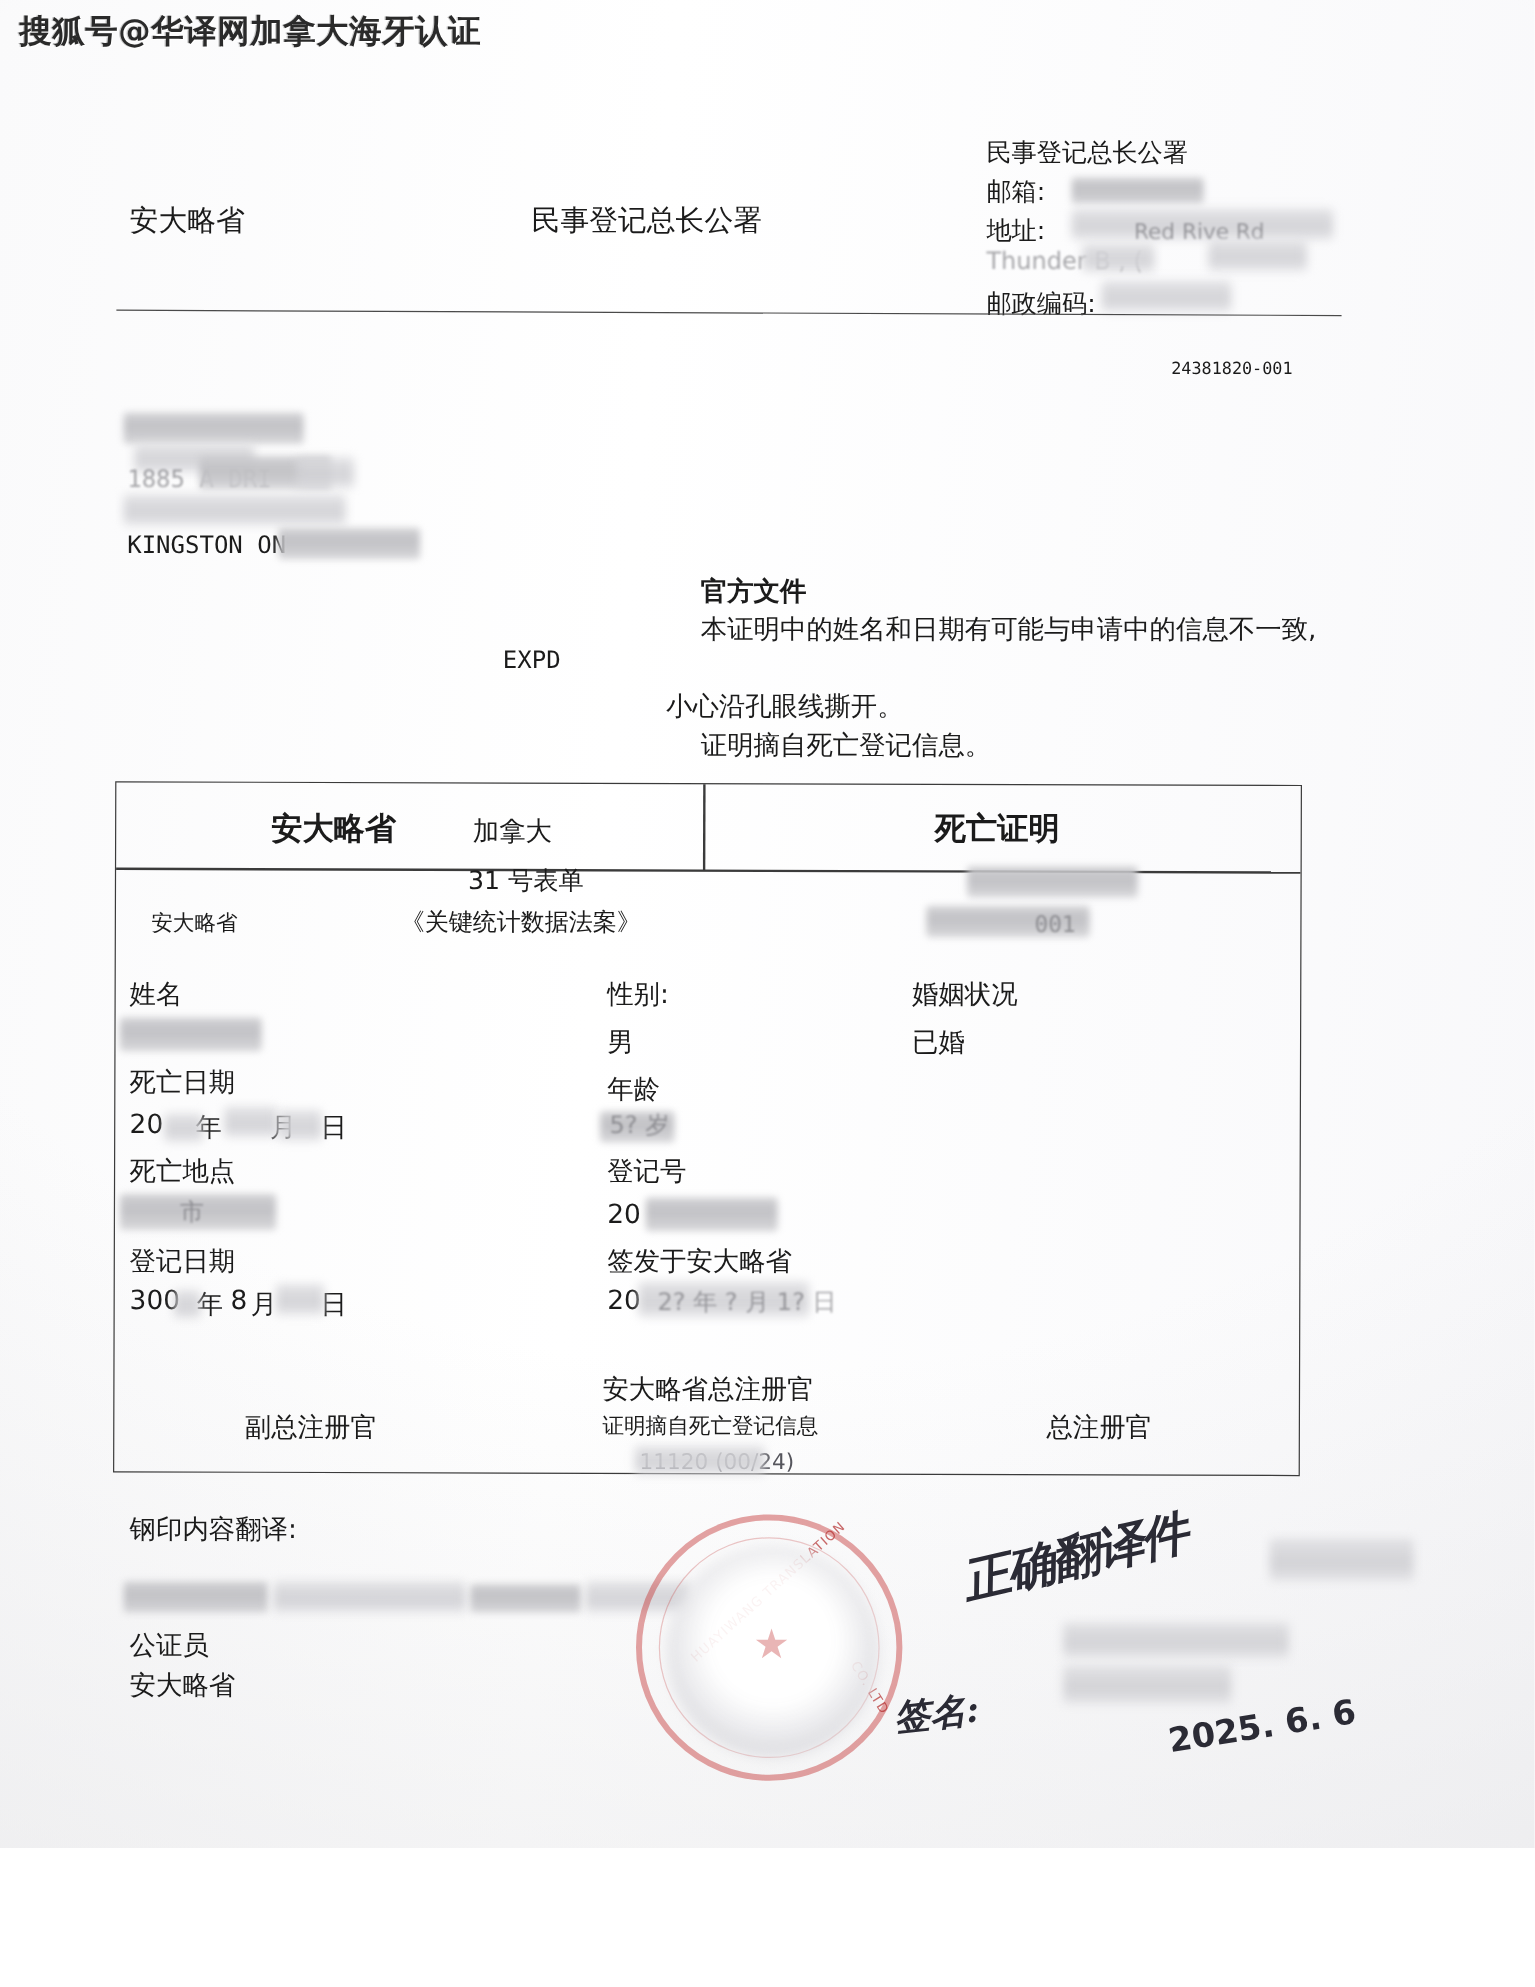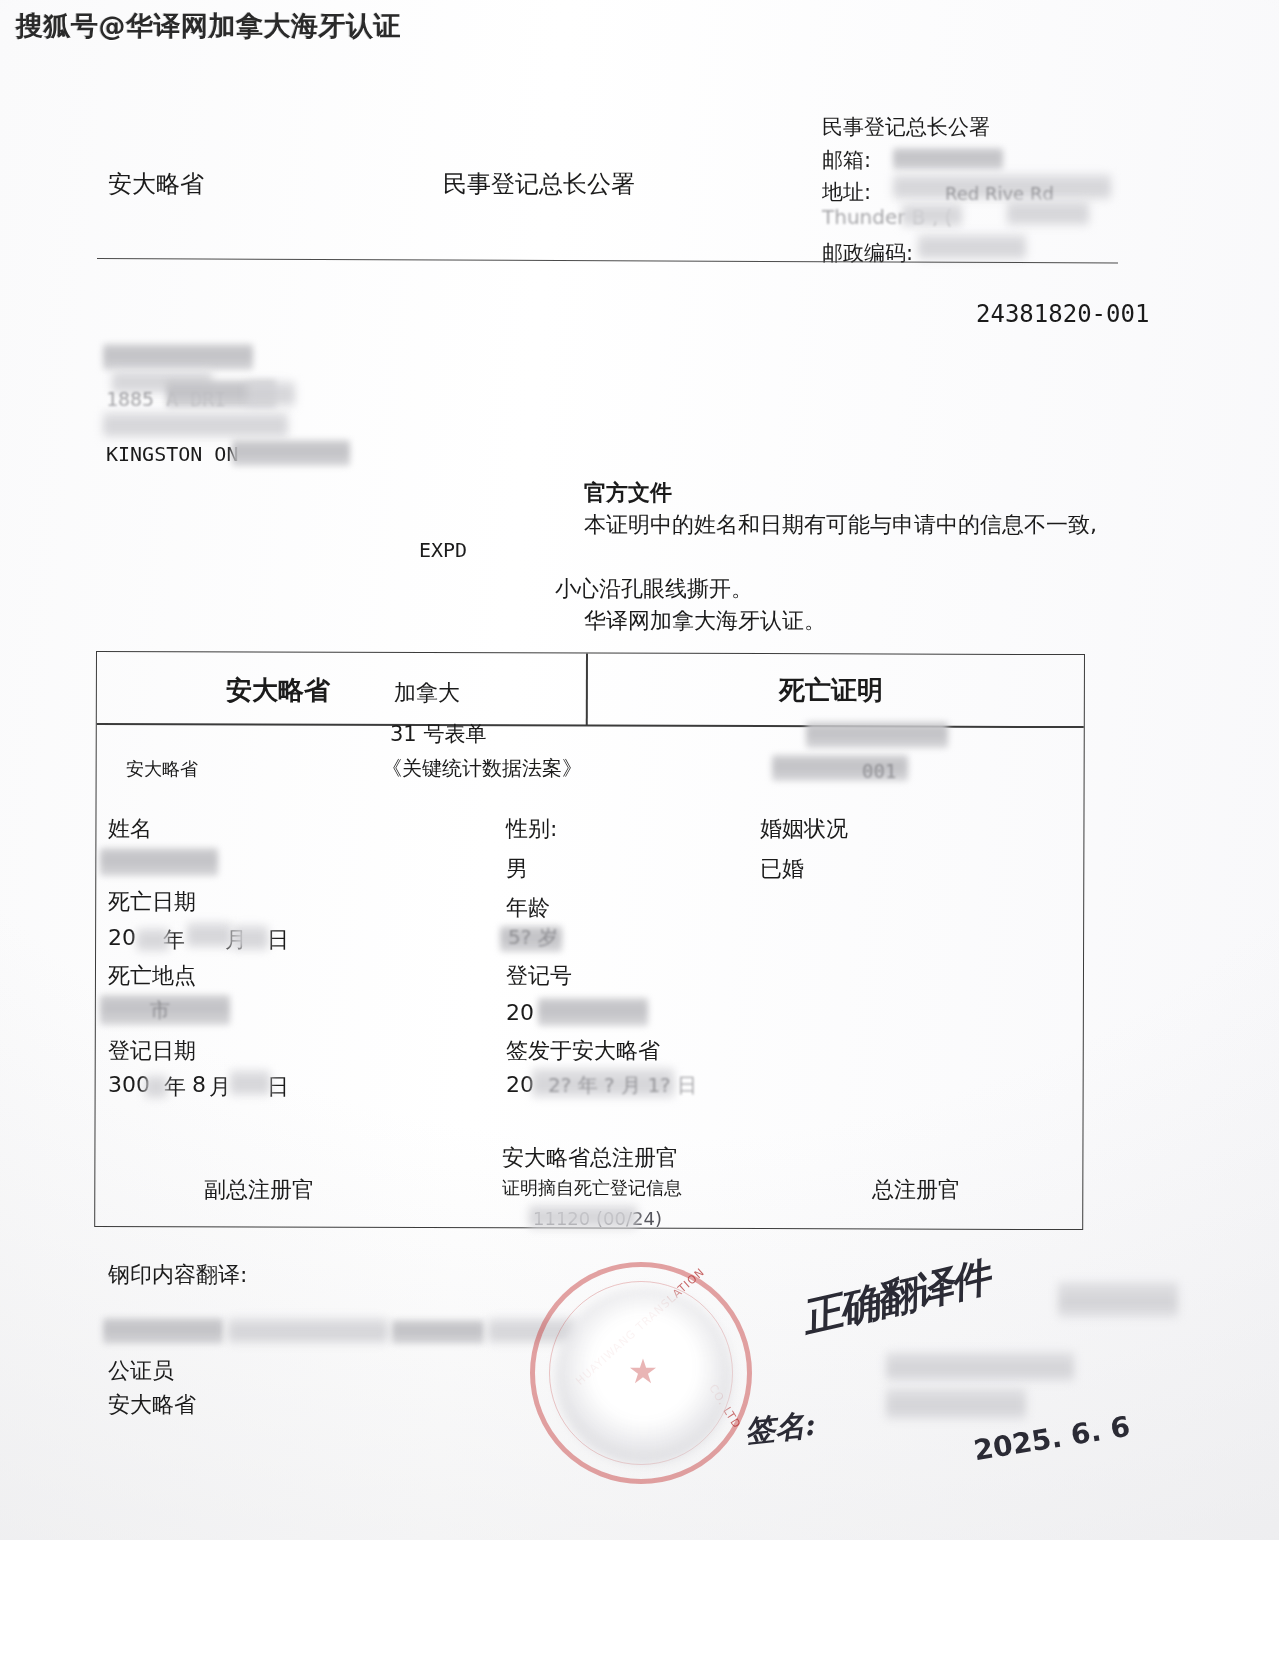--- a/index.html
+++ b/index.html
@@ -243,53 +243,53 @@
 
   <div class="ghost cn20" style="left:822px; top:205px;">Thunder B             ,  (</div>
   <div class="redact light" style="left:902px; top:203px; width:60px; height:24px;"></div>
   <div class="redact light" style="left:1007px; top:200px; width:82px; height:26px;"></div>
 
   <div class="t cn21" style="left:822px; top:239px;">邮政编码:</div>
   <div class="redact light" style="left:918px; top:234px; width:108px; height:26px;"></div>
 
   <div id="header-rule"></div>
 
-  <div class="t mono" style="left:976px; top:300px; font-size:24px;">24381820-001</div>
+  <div class="t mono" style="left:976px; top:300px; font-size:14px;">24381820-001</div>
 
   <div class="redact" style="left:103px; top:344px; width:150px; height:26px;"></div>
   <div class="redact light" style="left:112px; top:370px; width:100px; height:24px;"></div>
 
   <div class="ghost mono" style="left:106px; top:387px; font-size:20px;">1885  A            DRI</div>
   <div class="redact" style="left:166px; top:380px; width:110px; height:28px;"></div>
   <div class="redact light" style="left:247px; top:381px; width:48px; height:26px;"></div>
 
   <div class="redact light" style="left:103px; top:412px; width:185px; height:26px;"></div>
 
   <div class="t mono" style="left:106px; top:442px; font-size:20px;">KINGSTON ON</div>
   <div class="redact" style="left:232px; top:440px; width:118px; height:26px;"></div>
 
   <div class="t mono" style="left:419px; top:538px; font-size:20px;">EXPD</div>
 
   <div class="t cn22 bold" style="left:584px; top:478px;">官方文件</div>
   <div class="t cn22" style="left:584px; top:510px;">本证明中的姓名和日期有可能与申请中的信息不一致,</div>
   <div class="t cn22" style="left:555px; top:574px;">小心沿孔眼线撕开。</div>
-  <div class="t cn22" style="left:584px; top:606px;">华译网加拿大海牙认证。</div>
+  <div class="t cn22" style="left:584px; top:606px;">证明摘自死亡登记信息。</div>
 
   <div id="cert-box">
     <div class="cell-line" id="cert-vdiv"></div>
     <div class="cell-line" id="cert-hdiv"></div>
     <div class="cell-line" id="cert-hdiv2"></div>
   </div>
 
   <div class="t cn26 bold" style="left:226px; top:673px;">安大略省</div>
   <div class="t cn22" style="left:394px; top:678px;">加拿大</div>
   <div class="t cn26 bold" style="left:779px; top:673px;">死亡证明</div>
 
   <div class="t cn21" style="left:390px; top:720px;">31 号表单</div>
-  <div class="t cn20" style="left:334px; top:755px;margin-left:48px;">《关键统计数据法案》</div>
+  <div class="t cn20" style="left:334px; top:755px;">《关键统计数据法案》</div>
   <div class="t cn18" style="left:126px; top:757px;">安大略省</div>
 
   <div class="redact" style="left:806px; top:722px; width:142px; height:26px;"></div>
   <div class="redact" style="left:772px; top:755px; width:136px; height:26px;"></div>
   <div class="ghost mono" style="left:862px; top:760px; font-size:19px;">001</div>
 
   <div class="t cn22" style="left:108px; top:814px;">姓名</div>
   <div class="redact" style="left:100px; top:848px; width:118px; height:28px;"></div>
 
   <div class="t cn22" style="left:108px; top:887px;">死亡日期</div>

